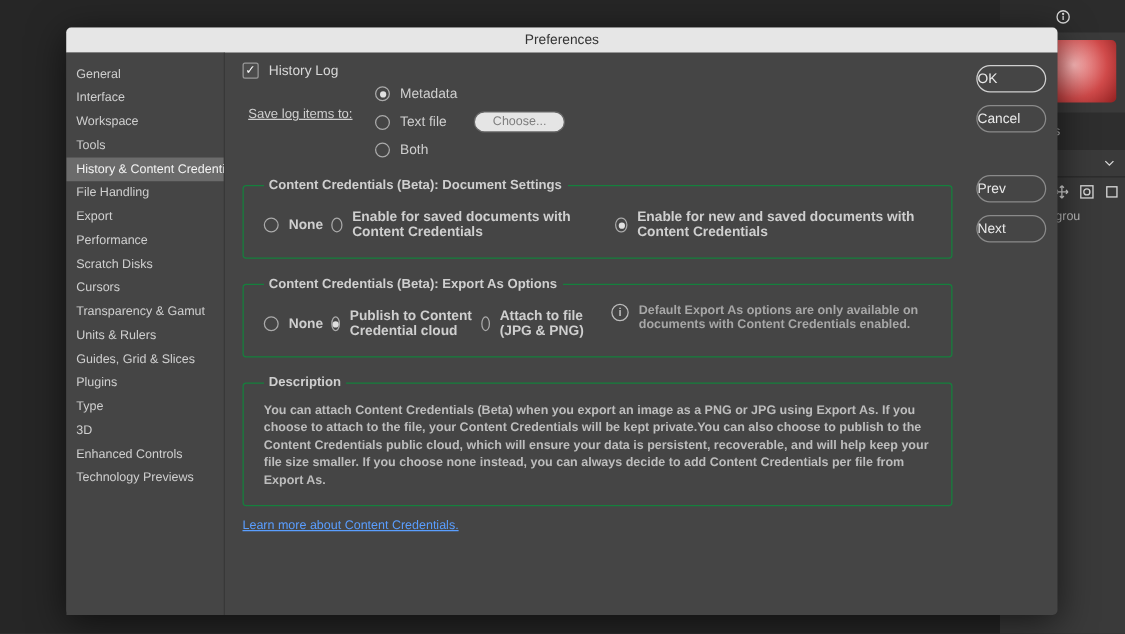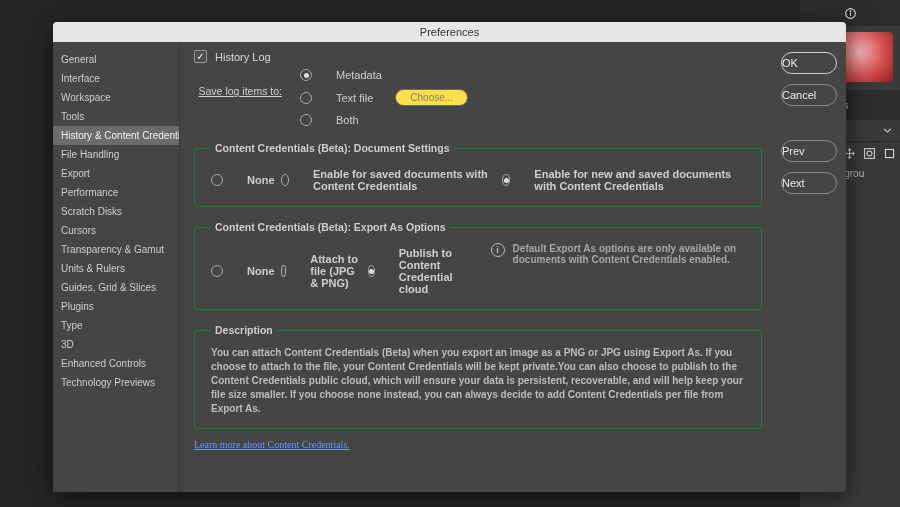--- a/index.html
+++ b/index.html
@@ -85,29 +85,29 @@
     display:flex;align-items:center;justify-content:center;background:#4c4c4c;
   }
   .chk-box.checked::after { content:"✓"; font-size:10px;color:#fff; line-height:1; }
 
   .radio-row { display:flex; align-items:center; gap:8px; padding:2px 0; }
   .radio {
     width:12px;height:12px;border-radius:50%;border:1.2px solid #aaa;
     display:flex;align-items:center;justify-content:center;
   }
   .radio.selected::after { content:""; width:5px;height:5px;border-radius:50%;background:#e0e0e0; }
-  .radio-label { color:#cfcfcf;margin-left:16px; }
+  .radio-label { color:#cfcfcf; }
 
   .logrow { display:flex; align-items:flex-start; gap:18px; margin-top:4px; margin-left:2px;}
   .log-lbl { color:#cfcfcf; min-width:86px; padding-top:18px; font-size:10.5px; text-align:right;text-decoration:underline;}
 
   .btn-choose {
     margin-left:14px;
     padding: 2px 14px;
-    background:#fde047;
+    background:#e5e5e5;
     border:1px solid #666;
     border-radius:10px;
     color:#7e7e7e;
     font-size: 10px;
   }
 
   fieldset.group {
     border: 1px solid #15803d;
     border-radius: 3px;
     margin-top: 14px;
@@ -117,21 +117,21 @@
   fieldset.group > legend {
     padding: 0 4px; color:#cfcfcf; font-size:10.5px;
   }
   .group .opts { display:flex; flex-direction:row; gap:6px; margin-top:2px; }
 
   .export-row { display:flex; align-items:flex-start; gap:18px; }
   .info { display:flex; gap:8px; align-items:flex-start; color:#a7a7a7; font-size:10px; max-width:260px;}
   .info-icon { width:14px;height:14px;border:1.2px solid #bdbdbd;border-radius:50%;display:flex;align-items:center;justify-content:center;font-size:9px;color:#bdbdbd; flex-shrink:0;}
 
   .desc p { color:#bdbdbd; font-size:10px; line-height:1.4; }
-  a.link { color:#5a9eff; font-size:10px; text-decoration:underline; display:inline-block; margin-top:10px;font-family:Liberation Serif, serif;}
+  a.link { color:#5a9eff; font-size:10px; text-decoration:underline; display:inline-block; margin-top:10px;}
 
   
   .btncol {
     width: 70px;
     padding: 10px 6px 0 2px;
     display:flex; flex-direction:column; gap:10px; align-items:center;
   }
   .pill {
     width: 56px;
     padding: 4px 0;
@@ -275,26 +275,26 @@
 
       <fieldset class="group">
         <legend>Content Credentials (Beta): Export As Options</legend>
         <div class="export-row">
           <div class="opts">
             <div class="radio-row">
               <span class="radio"></span>
               <span class="radio-label">None</span>
             </div>
             <div class="radio-row">
+              <span class="radio selected"></span>
+              <span class="radio-label">Publish to Content Credential cloud</span>
+            </div>
+            <div class="radio-row">
               <span class="radio"></span>
               <span class="radio-label">Attach to file (JPG &amp; PNG)</span>
-            </div>
-            <div class="radio-row">
-              <span class="radio selected"></span>
-              <span class="radio-label">Publish to Content Credential cloud</span>
             </div>
           </div>
           <div class="info">
             <span class="info-icon">i</span>
             <span>Default Export As options are only available on documents with Content Credentials enabled.</span>
           </div>
         </div>
       </fieldset>
 
       <fieldset class="group desc">

